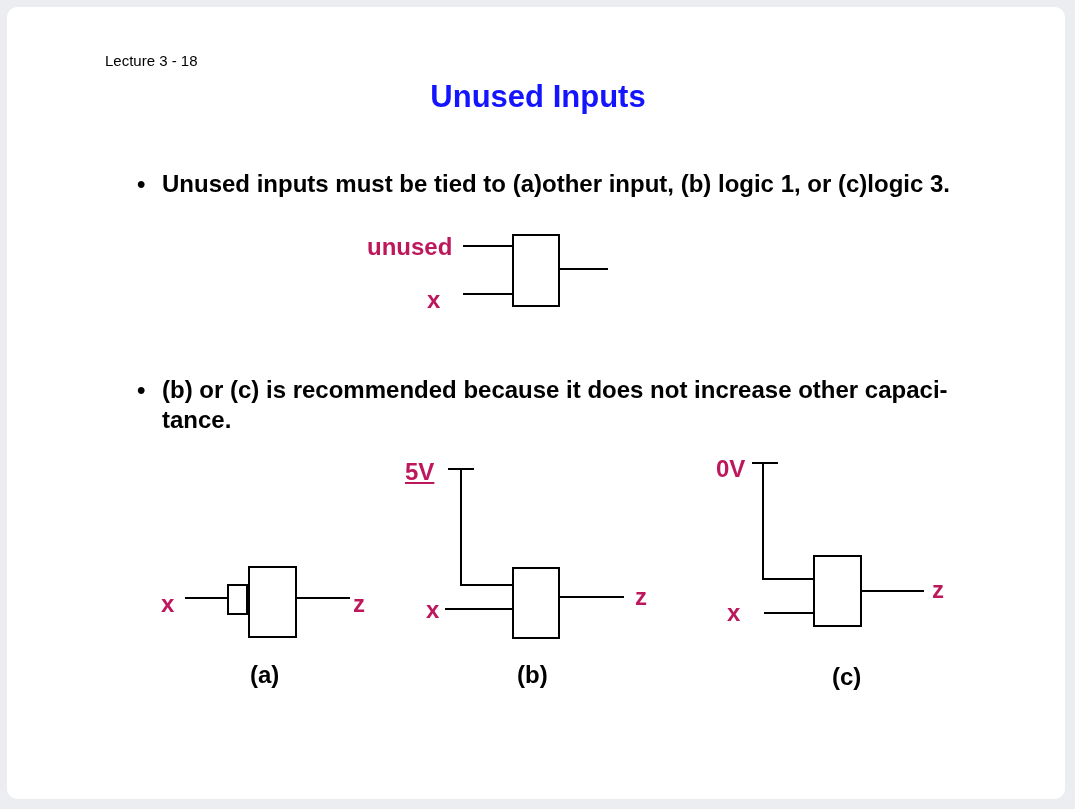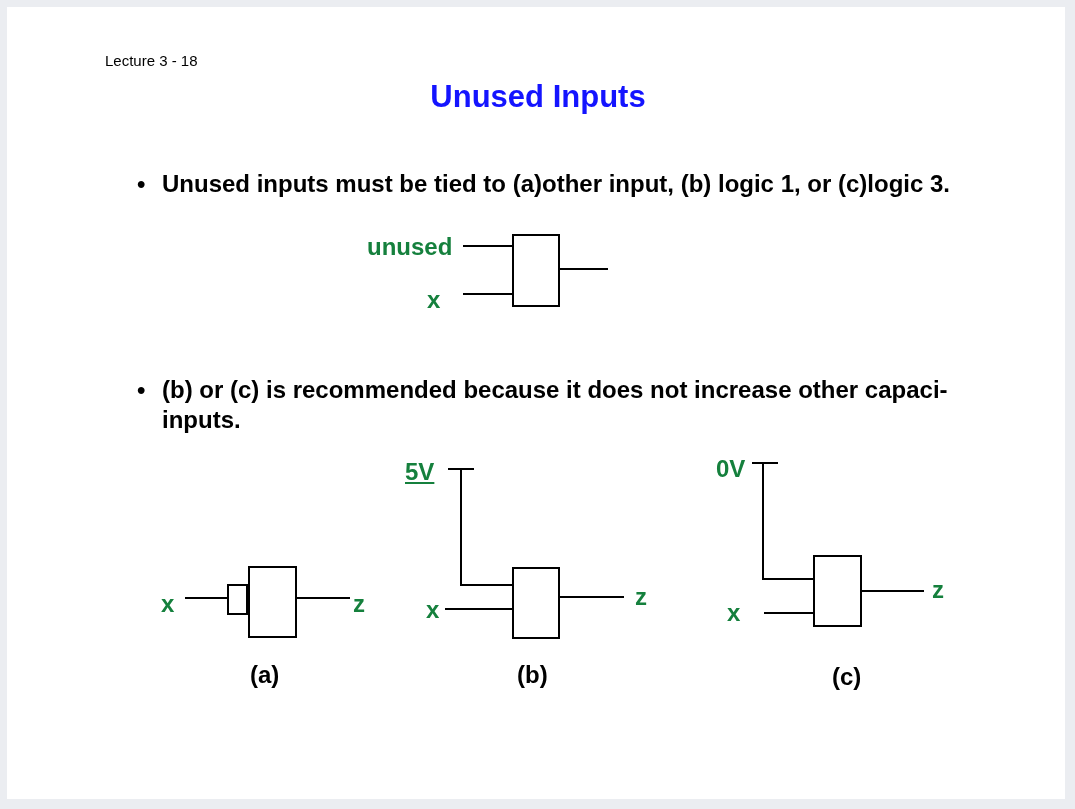--- a/index.html
+++ b/index.html
@@ -4,39 +4,40 @@
 <style>
   html,body{margin:0;padding:0;}
   body{
     width:1075px;height:809px;position:relative;overflow:hidden;
     font-family:"Liberation Sans", sans-serif;
     background:#ebedf1;
   }
   .page{
     position:absolute;left:7px;top:7px;width:1058px;height:792px;
     background:#ffffff;
+    border-radius:10px;
   }
   .lecture{
     position:absolute;left:98px;top:45px;
     font-size:15px;font-weight:normal;color:#000;white-space:nowrap;
   }
   .title{
     position:absolute;left:2px;top:72px;width:100%;text-align:center;
     font-size:31px;font-weight:bold;white-space:nowrap;
   }
   .bullet{
     position:absolute;display:flex;align-items:flex-start;
     font-size:24px;font-weight:bold;line-height:30px;color:#000;
   }
   .bullet .marker{width:25px;flex:none;}
   #bullet1{left:130px;top:162px;width:910px;}
   #bullet2{left:130px;top:368px;width:910px;}
   .lbl{
     position:absolute;font-size:24px;font-weight:bold;line-height:26px;
-    color:#15803d;white-space:nowrap;
+    color:#be185d;white-space:nowrap;
   }
   .cap{
     position:absolute;font-size:24px;font-weight:bold;line-height:26px;
     color:#000;white-space:nowrap;
   }
   .wire{position:absolute;background:#000;}
   .gate{
     position:absolute;border:2px solid #000;background:#fff;
     box-sizing:border-box;
   }
@@ -64,21 +65,21 @@
   <div class="lbl" style="left:420px;top:280px;">x</div>
   <div class="wire" style="left:456px;top:238px;width:49px;height:2px;"></div>
   <div class="wire" style="left:456px;top:286px;width:49px;height:2px;"></div>
   <div class="gate" style="left:505px;top:227px;width:48px;height:73px;"></div>
   <div class="wire" style="left:553px;top:261px;width:48px;height:2px;"></div>
 
   <div class="bullet" id="bullet2">
     <span class="marker">•</span>
     <span class="text">
       <span style="display:block;">(b) or (c) is recommended because it does not increase other capaci-</span>
-      <span style="display:block;">inputs.</span>
+      <span style="display:block;">tance.</span>
     </span>
   </div>
 
   <div class="lbl" style="left:154px;top:584px;">x</div>
   <div class="wire" style="left:178px;top:590px;width:42px;height:2px;"></div>
   <div class="gate" style="left:220px;top:577px;width:21px;height:31px;"></div>
   <div class="gate" style="left:241px;top:559px;width:49px;height:72px;"></div>
   <div class="wire" style="left:290px;top:590px;width:53px;height:2px;"></div>
   <div class="lbl" style="left:346px;top:584px;">z</div>
   <div class="cap" style="left:243px;top:655px;">(a)</div>

